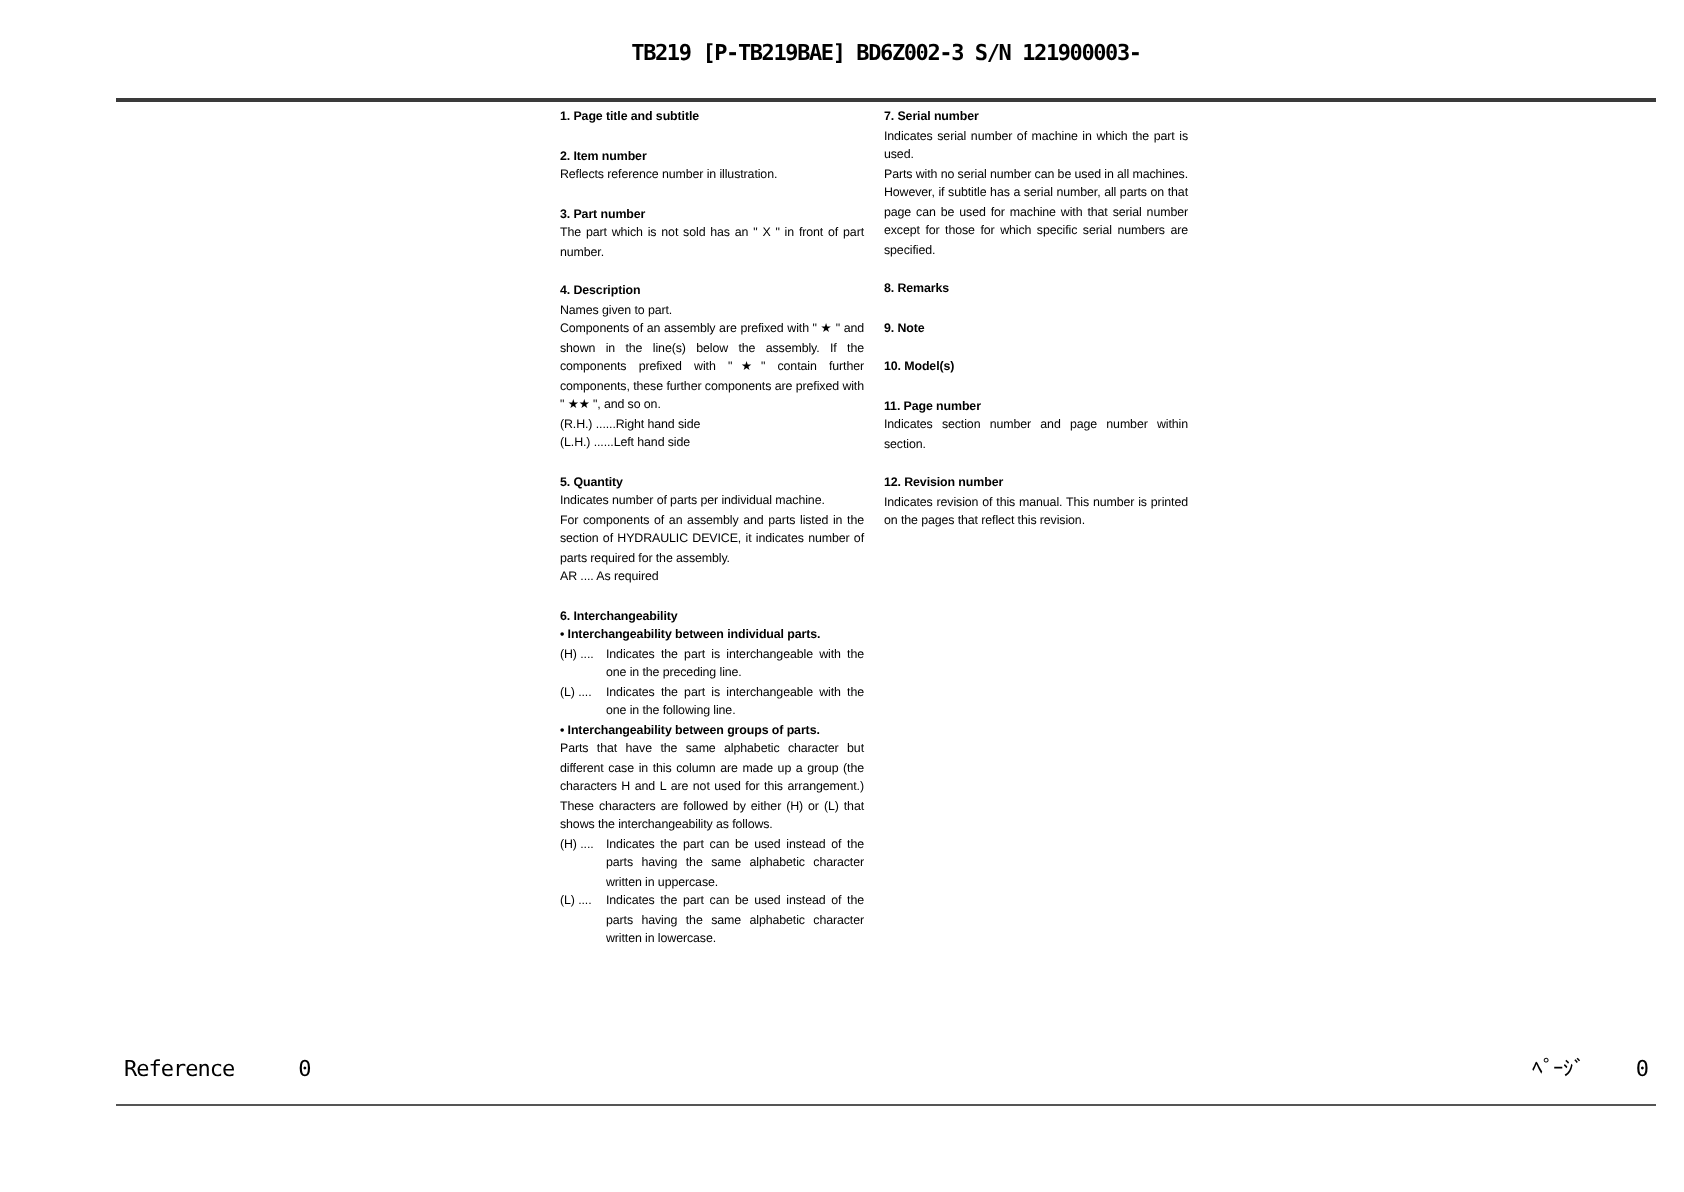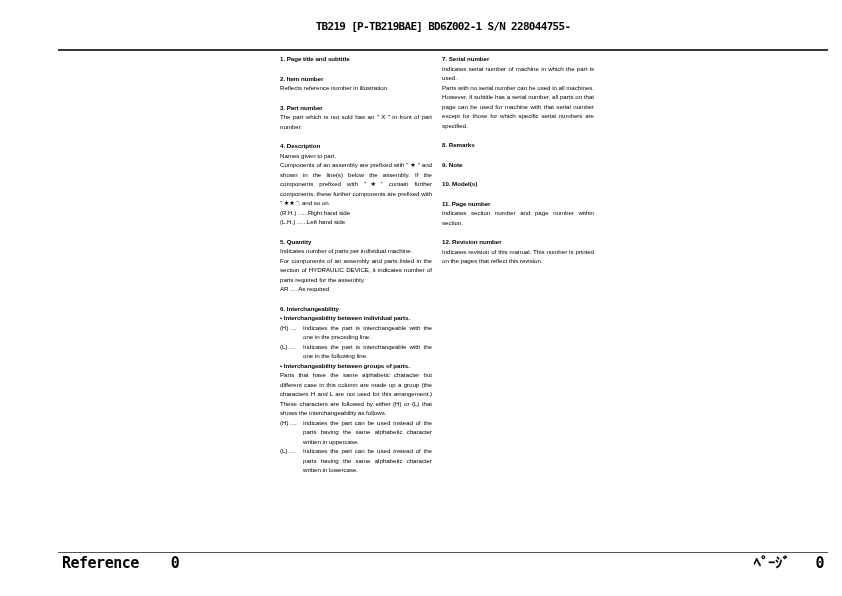--- a/index.html
+++ b/index.html
@@ -43,39 +43,38 @@
   .para { text-align: justify; }
   .line { white-space: pre; }
   .bullet { font-weight: bold; }
   .hang { display: flex; }
   .hang-label { flex: 0 0 23px; white-space: pre; }
   .hang-text { flex: 1; text-align: justify; }
 
   
   .footer-text {
     position: absolute;
-    top: 554px;
+    top: 528px;
     font-family: "DejaVu Sans Mono", monospace;
-    font-size: 15px;
+    font-size: 11px;
     letter-spacing: -0.5px;
     white-space: pre;
-    font-weight: bold;
   }
   .f-left  { left: 62px; }
   .f-right { right: 18px; }
   .f-val-left { display: inline-block; margin-left: 32px; }
   .f-val-right { display: inline-block; margin-left: 26px; }
 </style>
 </head>
 <body>
 
 <div class="page">
 
   <div class="title-block">
-    <div class="doc-title">TB219 [P-TB219BAE] BD6Z002-1 S/N 228044755-</div>
+    <div class="doc-title">TB219 [P-TB219BAE] BD6Z002-3 S/N 121900003-</div>
   </div>
 
   <div class="rule top-rule"></div>
 
   <div class="columns">
     <div class="col" id="col-left">
         <div class="section">
           <div class="sec-heading">1. Page title and subtitle</div>
         </div>
         <div class="section">

